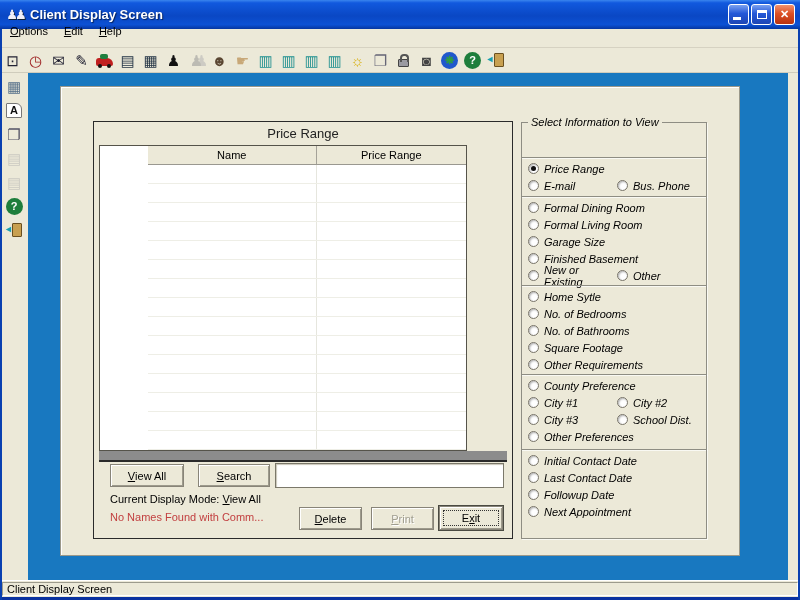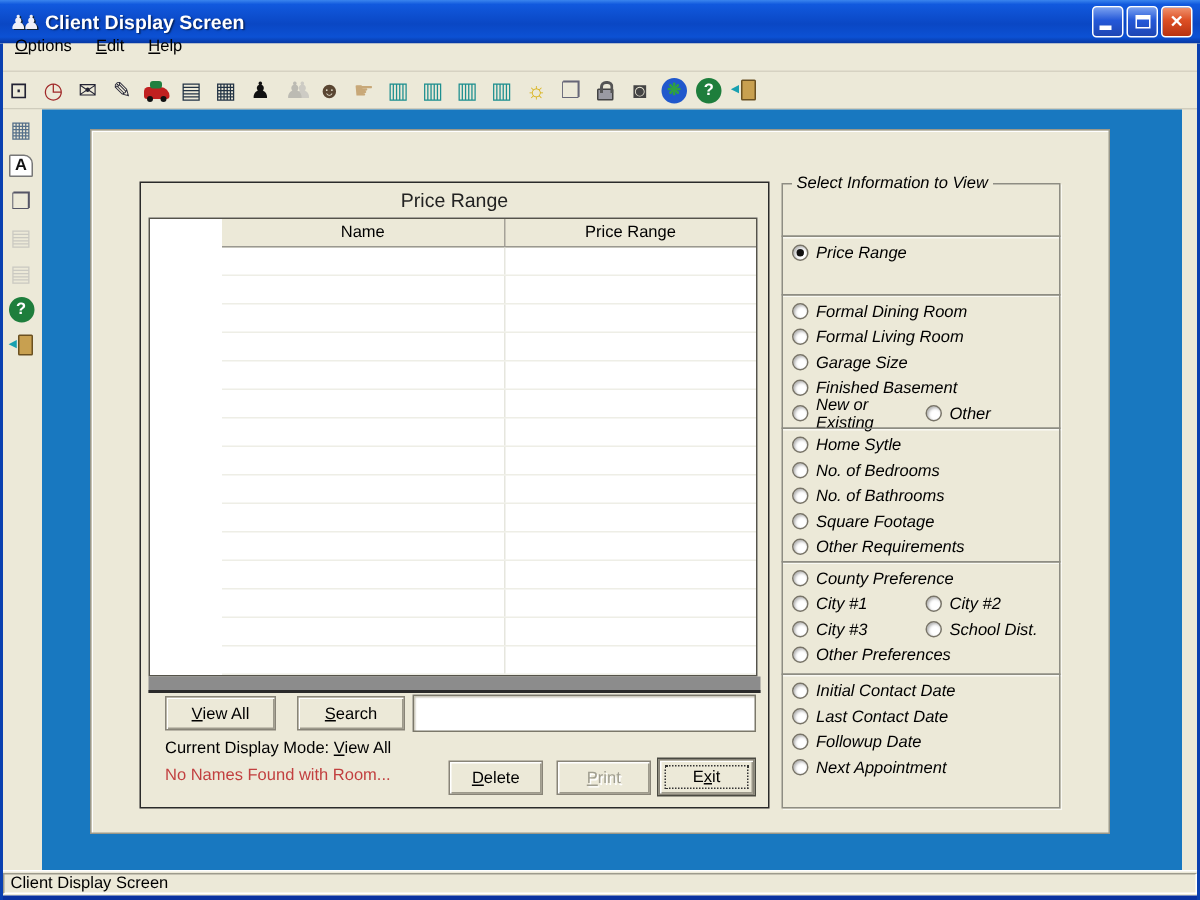--- a/index.html
+++ b/index.html
@@ -70,21 +70,21 @@
 
   
   .main-panel { position:absolute; left:60px; top:86px; width:680px; height:470px;
     background:#ECE9D8; border:1px solid #9a988a; box-shadow:inset 1px 1px 0 #fff; }
 
   
   .list-frame { position:absolute; left:32px; top:34px; width:420px; height:418px;
     border:1px solid #2a2a2a; background:#ECE9D8; }
   .list-title { height:22px; display:flex; align-items:center; justify-content:center;
     font-size:13px; color:#222; }
-  .grid { position:absolute; left:5px; top:23px; width:406px; height:306px;
+  .grid { position:absolute; left:5px; top:23px; width:368px; height:306px;
     border:1px solid #55534a; background:#fff; overflow:hidden;padding-left:48px; }
   .thead { display:flex; height:19px; background:#ECE9D8; border-bottom:1px solid #9a9890; }
   .thead .hc { display:flex; align-items:center; justify-content:center; }
   .hc1 { width:53%; border-right:1px solid #a5a298; }
   .hc2 { width:47%; }
   .trow { display:flex; height:19px; border-bottom:1px solid #eeeee6; }
   .trow .tc1 { width:53%; border-right:1px solid #e6e6de; }
   .trow .tc2 { width:47%; }
   .hscroll { position:absolute; left:5px; top:329px; width:408px; height:11px;
     background:#8C8C8C; border-bottom:2px solid #2a2a2a; }
@@ -328,37 +328,51 @@
             </div>
           </div>
       </div>
       <div class="hscroll"></div>
 
       <button class="btn btn-viewall"><u>V</u>iew All</button>
       <button class="btn btn-search"><u>S</u>earch</button>
       <input class="search-input" type="text" value="" style="">
 
       <div class="mode-text">Current Display Mode: <u>V</u>iew All</div>
-      <div class="error-text">No Names Found with Room...</div>
+      <div class="error-text">No Names Found with Comm...</div>
 
       <button class="btn btn-delete"><u>D</u>elete</button>
       <button class="btn btn-print"><u>P</u>rint</button>
       <button class="btn btn-exit">E<u>x</u>it</button>
     </div>
 
     <div class="info-panel" id="infopanel">
         <div class="grp" style="height: 36px; padding-top: 14px;">
           <span class="grp-caption">Select Information to View</span>
         </div>
         <div class="grp" style="height: 40px;">
           <div class="rrow">
             <div>
               <label class="radio-item">
                 <span class="rad checked"></span>
                 <span>Price Range</span>
+              </label>
+            </div>
+          </div>
+          <div class="rrow">
+            <div class="c1">
+              <label class="radio-item">
+                <span class="rad"></span>
+                <span>E-mail</span>
+              </label>
+            </div>
+            <div>
+              <label class="radio-item">
+                <span class="rad"></span>
+                <span>Bus. Phone</span>
               </label>
             </div>
           </div>
         </div>
         <div class="grp" style="height: 90px;">
           <div class="rrow">
             <div>
               <label class="radio-item">
                 <span class="rad"></span>
                 <span>Formal Dining Room</span>

